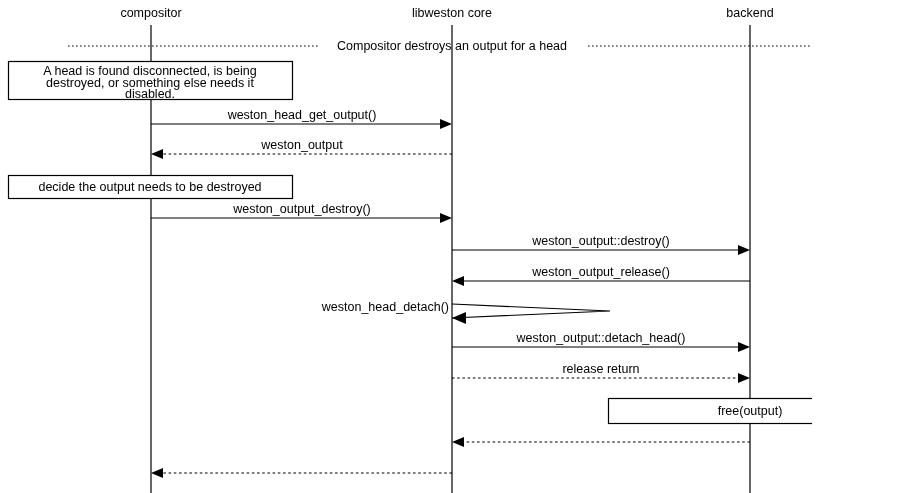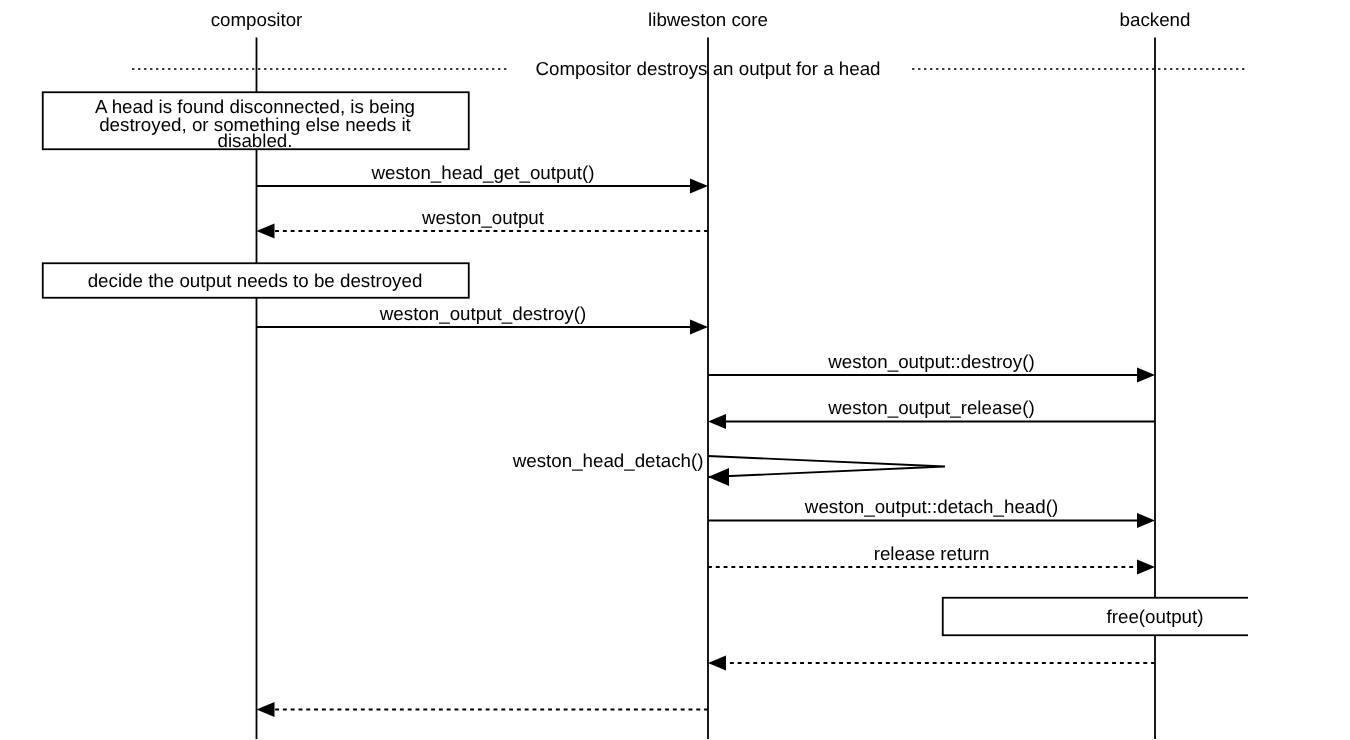--- a/index.html
+++ b/index.html
@@ -10,21 +10,20 @@
   body {
     font-family: "Liberation Sans", sans-serif;
     color: #000000;
   }
   #diagram-root {
     position: relative;
     width: 812px;
     height: 493px;
     overflow: hidden;
     background: #ffffff;
-    margin-left: 20px;
   }
   #seq-svg {
     position: absolute;
     left: 0;
     top: 0;
     width: 900px;
     height: 493px;
     display: block;
   }
   .participant-label {

